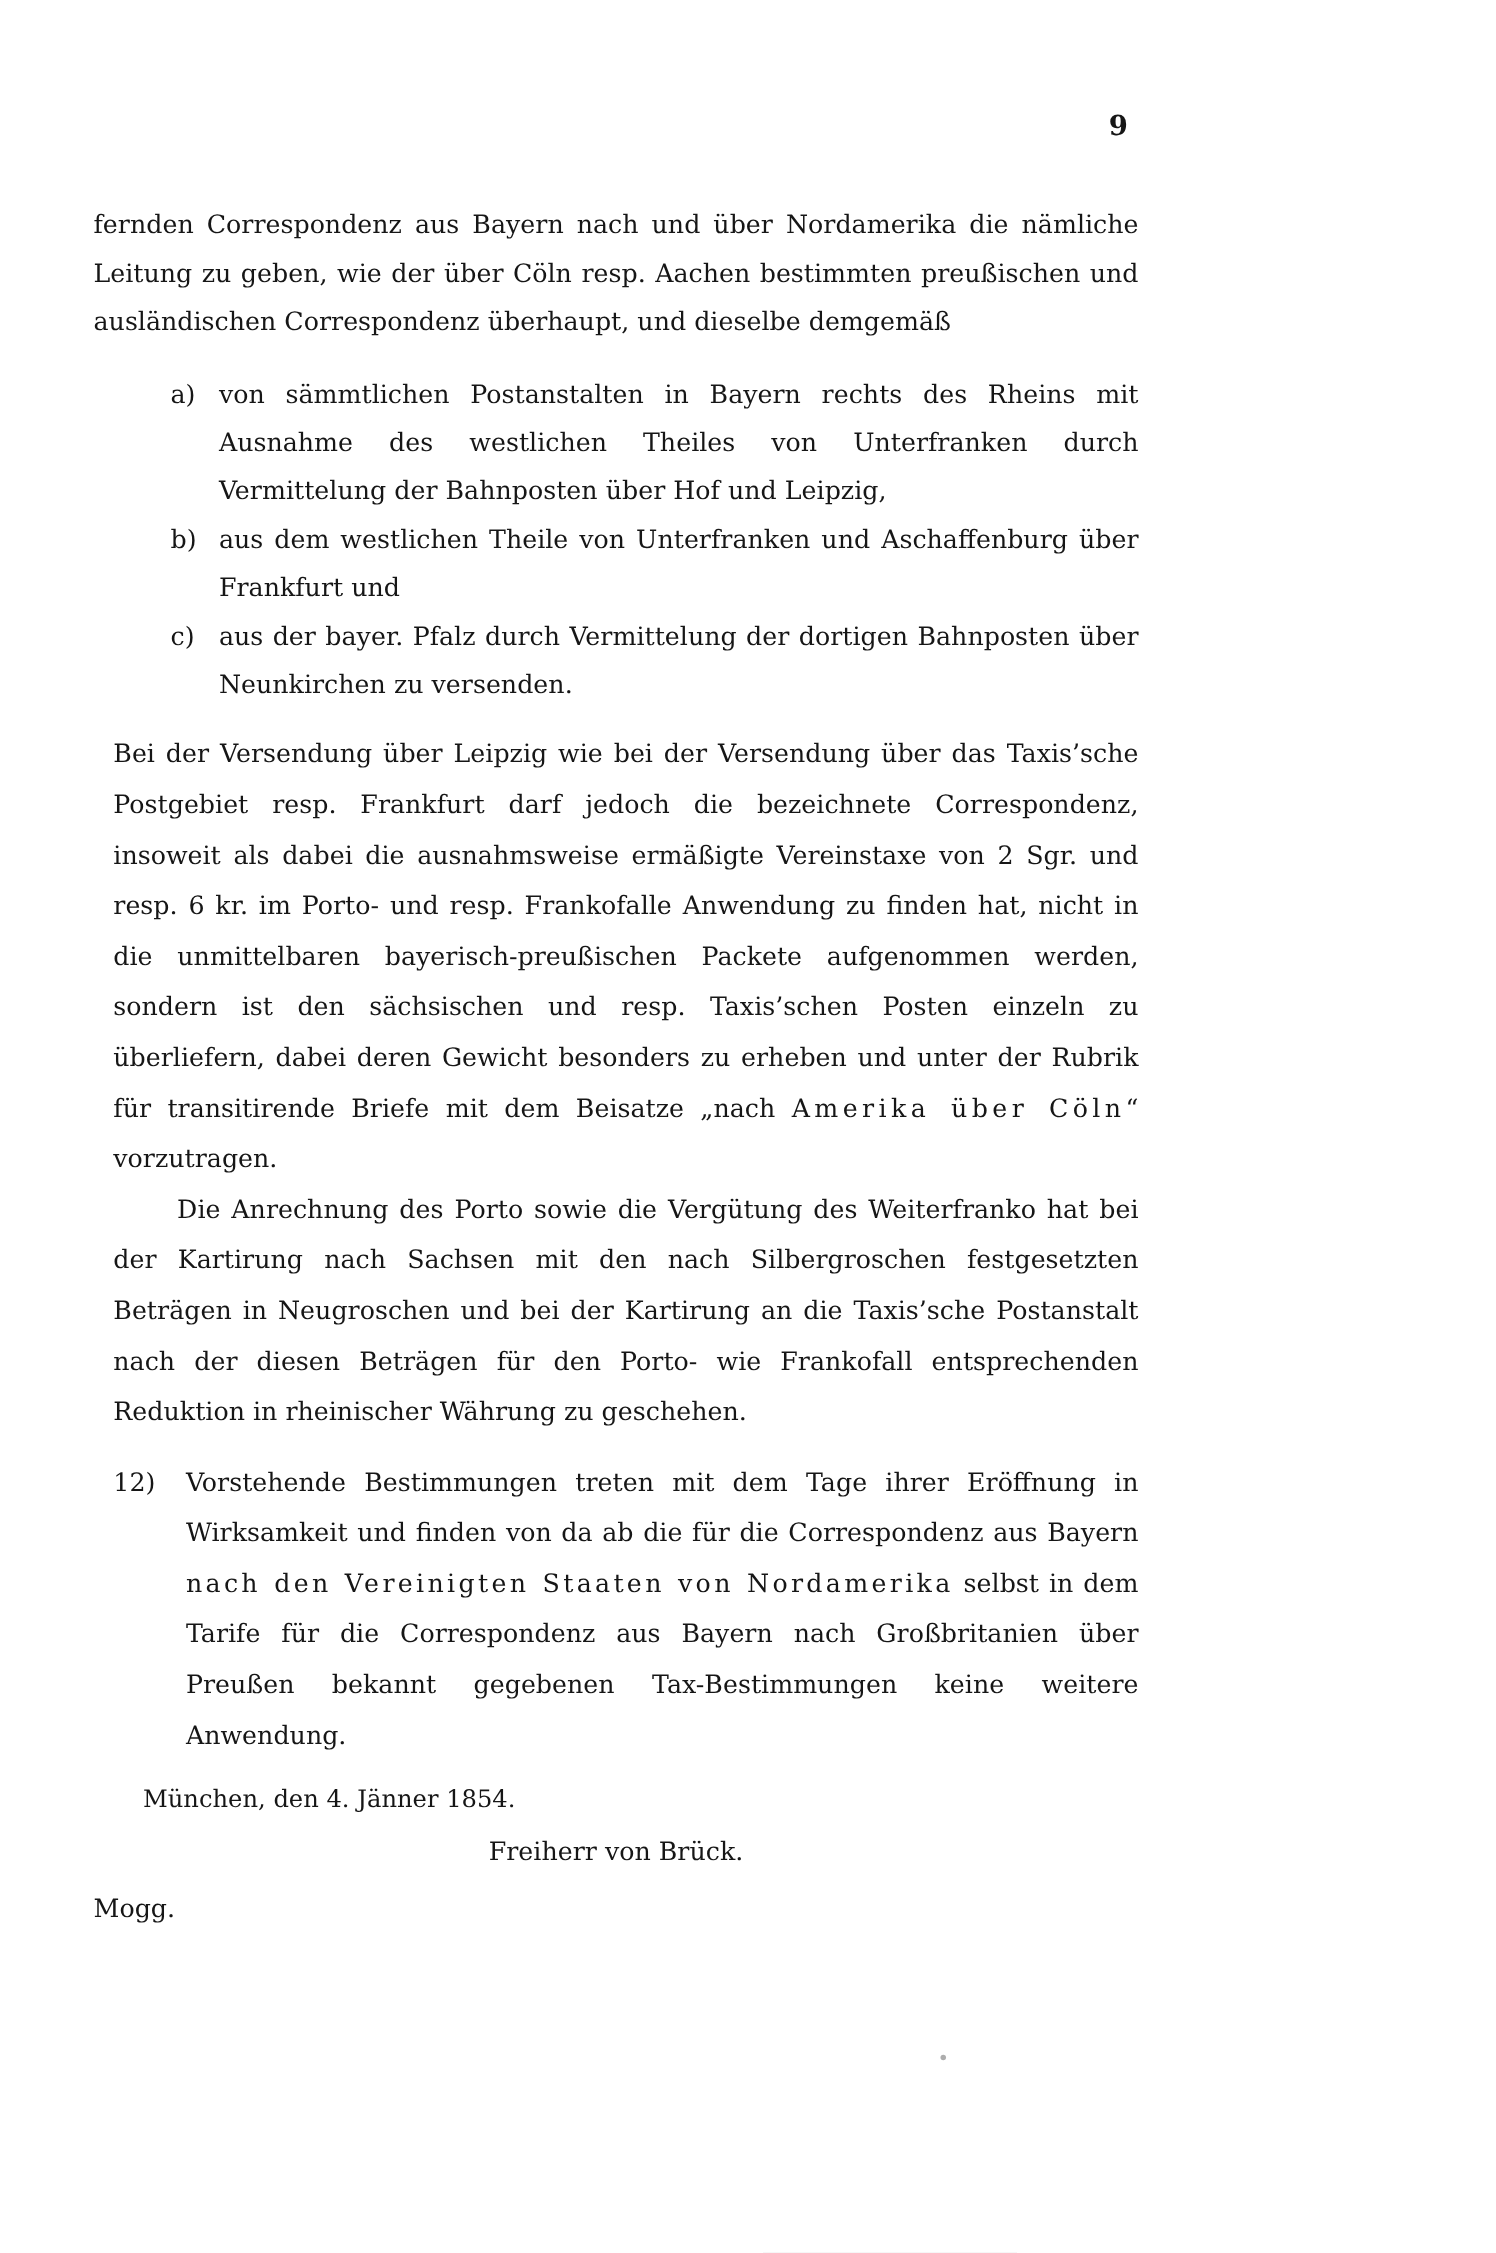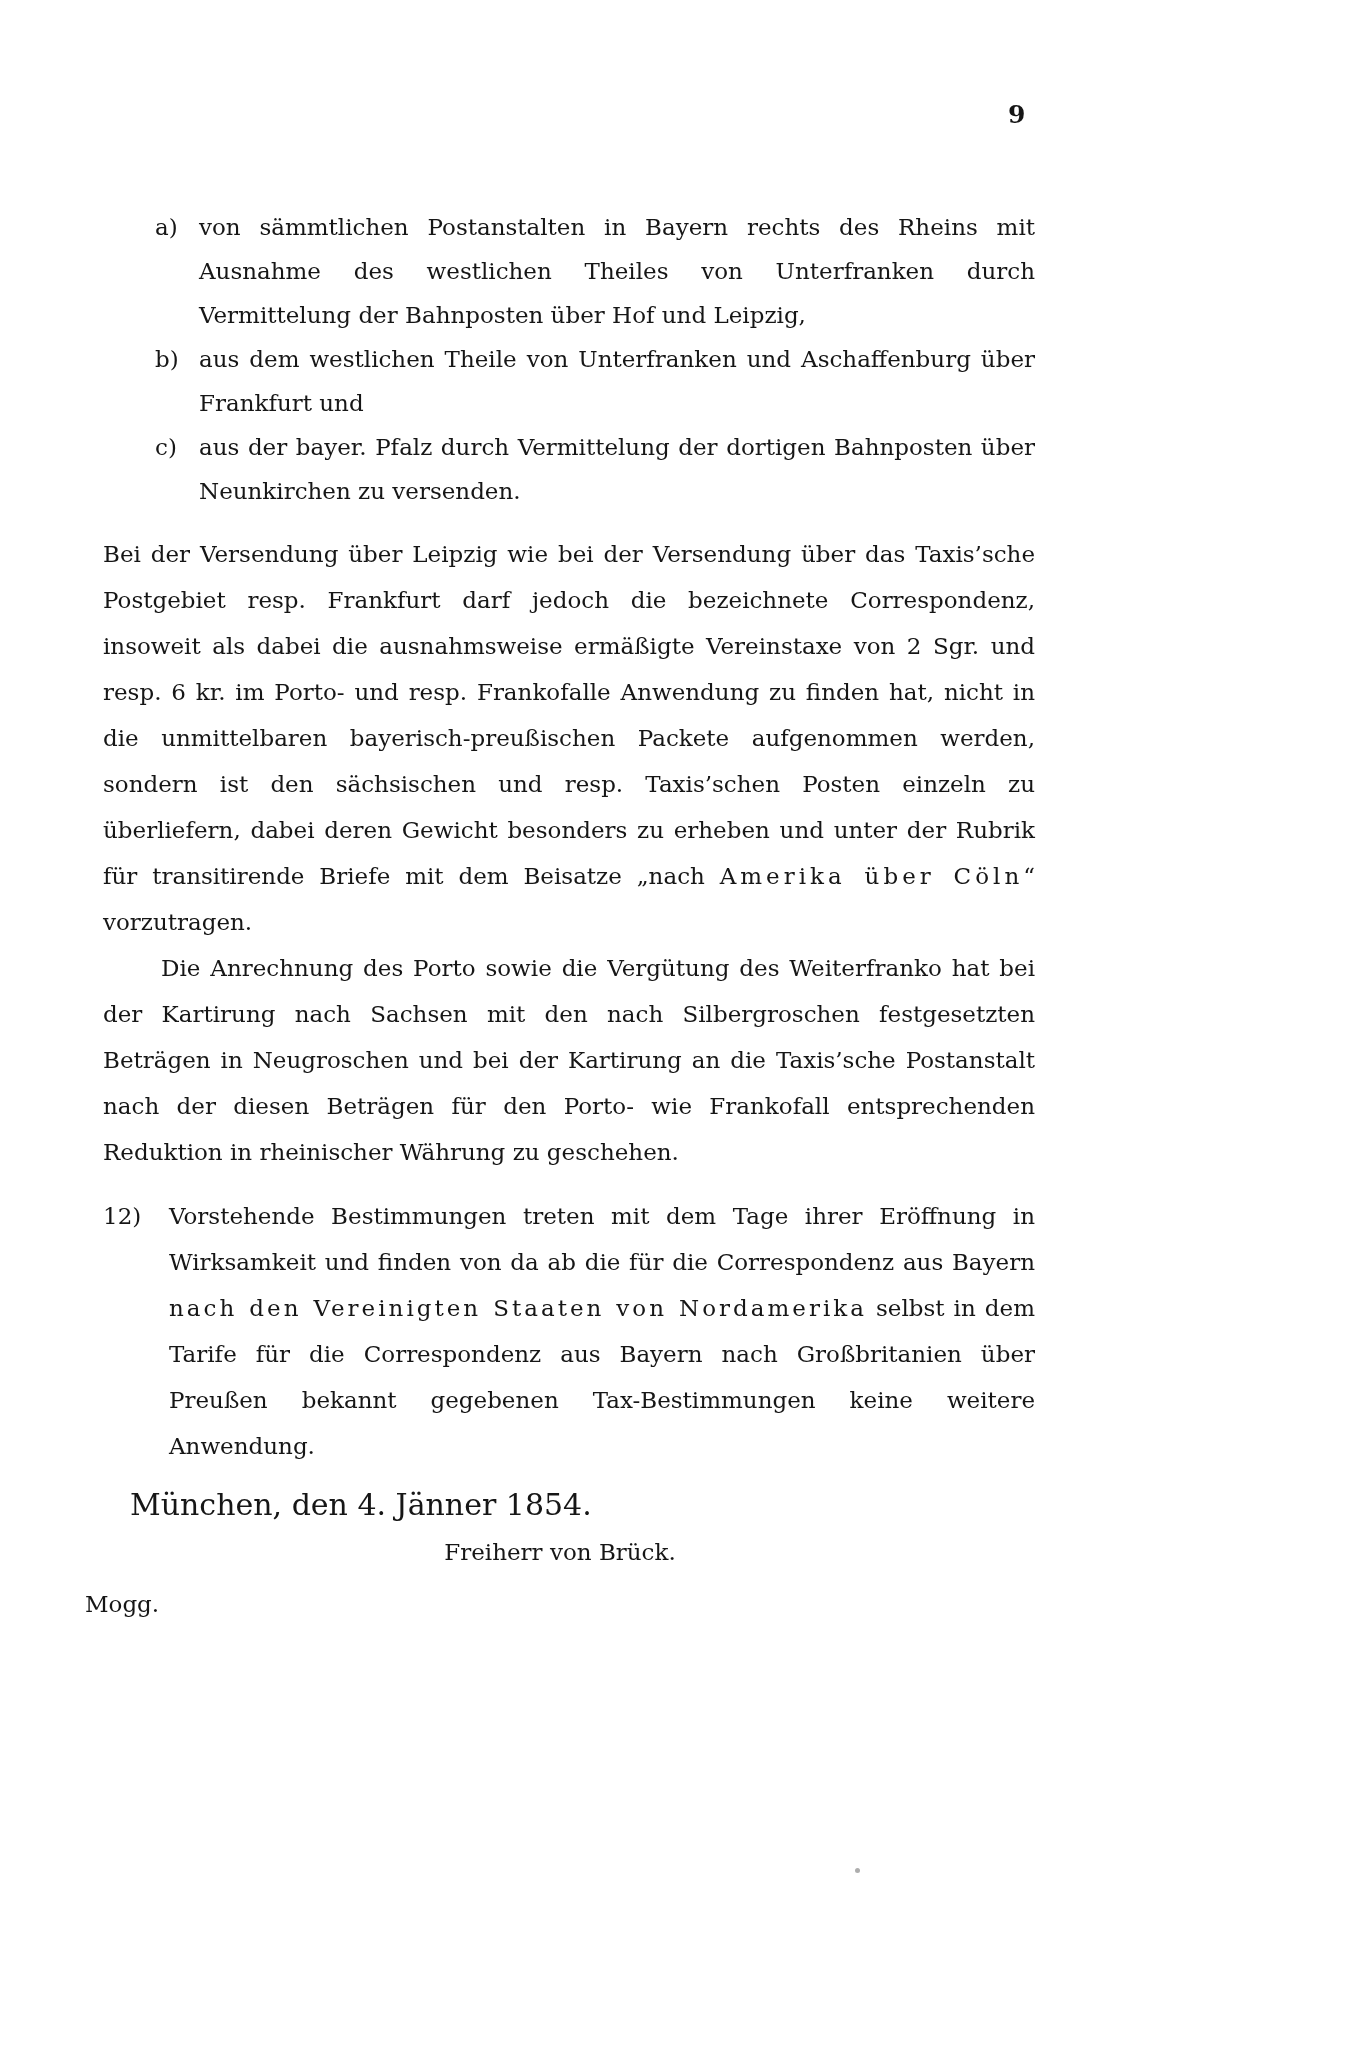--- a/index.html
+++ b/index.html
@@ -42,21 +42,21 @@
   
   .num-item { display: flex; padding-left: 18px; margin-top: 18px; }
   .num-label { flex: none; width: 66px; font-size: 23px; line-height: 46px; }
   .num-body { flex: 1; }
   .num-body .para { line-height: 46px; }
   .sub-para { text-indent: 58px; }
   
   .sperr-wide { letter-spacing: 4px; }
   .sperr { letter-spacing: 3px; }
   
-  .dateline { margin: 16px 0 0 45px; font-size: 30px; line-height: 40px; }
+  .dateline { margin: 16px 0 0 45px; font-size: 22px; line-height: 40px; }
   .sig-org {
     margin: 10px 0 0 0;
     text-align: center;
     font-size: 24px;
     line-height: 40px;
     letter-spacing: 3.5px;
   }
   .sig-name { margin: 8px 0 0 0; text-align: center; font-size: 23px; line-height: 38px; }
   .countersign { margin: 14px 72px 0 0; text-align: left; font-size: 23px; line-height: 38px; }
   .speck {
@@ -72,20 +72,21 @@
 </style>
 </head>
 <body>
 
 <div class="page">
 
   <div class="page-number">9</div>
 
   <div class="content">
 
+    <p class="para">fernden Correspondenz aus Bayern nach und über Nordamerika die nämliche Leitung zu geben, wie der über Cöln resp. Aachen bestimmten preußischen und ausländischen Correspondenz überhaupt, und dieselbe demgemäß</p>
 
     <div class="abc">
       <div class="abc-item">
         <span class="abc-label">a)</span>
         <p class="para abc-text">von sämmtlichen Postanstalten in Bayern rechts des Rheins mit Ausnahme des westlichen Theiles von Unterfranken durch Vermittelung der Bahnposten über Hof und Leipzig,</p>
       </div>
       <div class="abc-item">
         <span class="abc-label">b)</span>
         <p class="para abc-text">aus dem westlichen Theile von Unterfranken und Aschaffenburg über Frankfurt und</p>
       </div>

